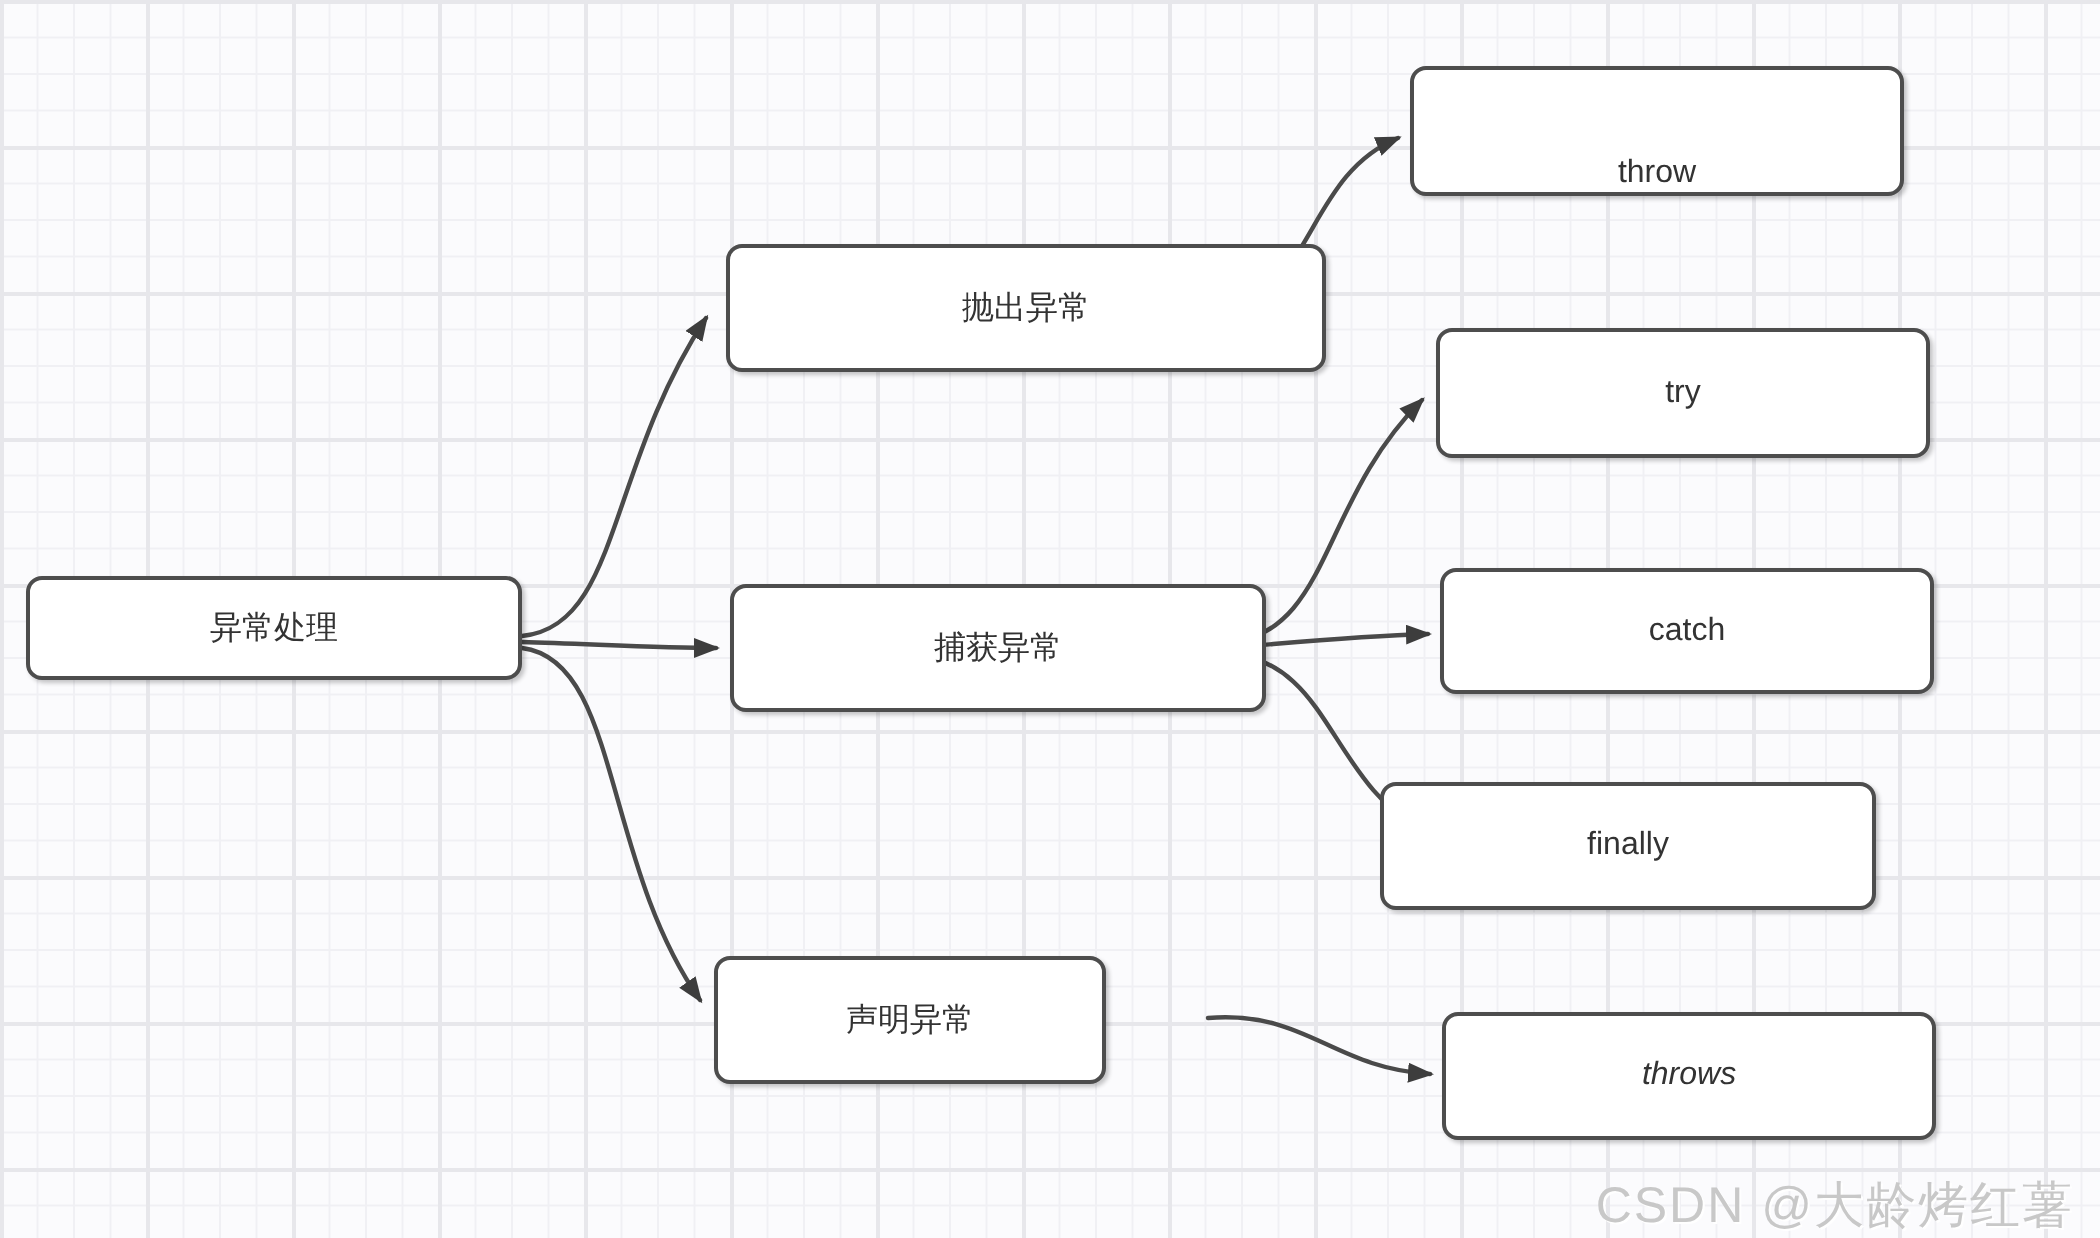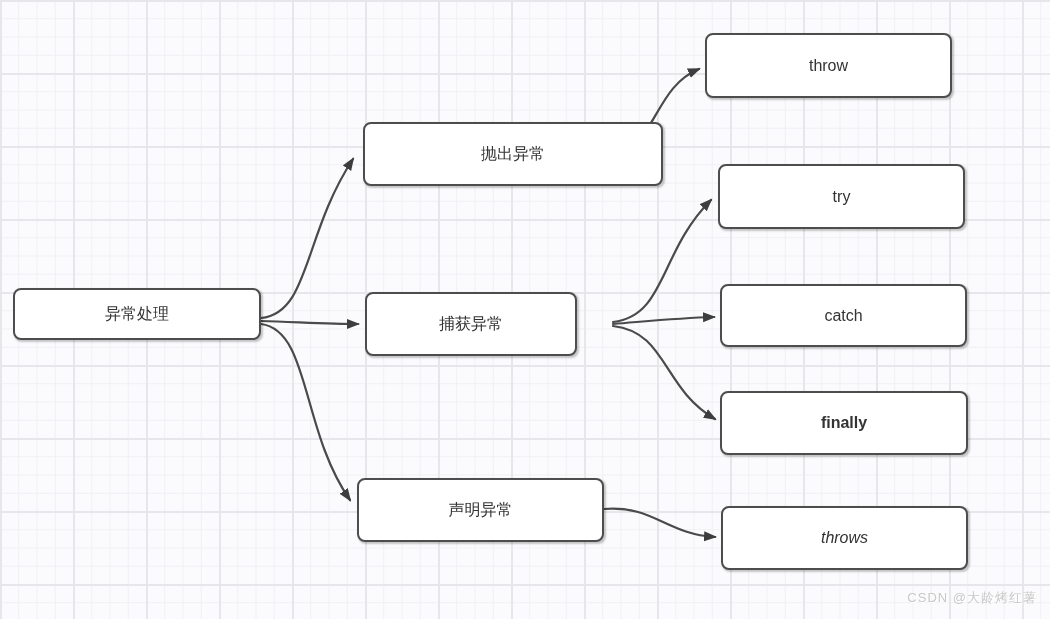--- a/index.html
+++ b/index.html
@@ -25,30 +25,30 @@
     border:2px solid #4d4d4d;
     border-radius:8px;
     box-shadow:1.5px 1.5px 2px rgba(0,0,0,0.22);
     display:flex;align-items:center;justify-content:center;
     font-size:16px;color:#333333;
     box-sizing:border-box;
   }
   
   .n-root    {left:13px;  top:288px; width:248px; height:52px;}
   .n-throwex {left:363px; top:122px; width:300px; height:64px;}
-  .n-catchex {left:365px; top:292px; width:212px; height:64px;}
-  .n-declex  {left:357px; top:478px; width:247px; height:64px;}
-  .n-throw   {left:705px; top:33px;  width:247px; height:65px;}
+  .n-catchex {left:365px; top:292px; width:268px; height:64px;}
+  .n-declex  {left:357px; top:478px; width:196px; height:64px;}
+  .n-throw   {left:705px; top:33px;  width:247px; height:65px;align-items:flex-end;}
   .n-try     {left:718px; top:164px; width:247px; height:65px;}
   .n-catch   {left:720px; top:284px; width:247px; height:63px;}
-  .n-finally {left:720px; top:391px; width:248px; height:64px;font-weight:bold;}
+  .n-finally {left:690px; top:391px; width:248px; height:64px;}
   .n-throws  {left:721px; top:506px; width:247px; height:64px;font-style:italic;}
   .watermark{
-    position:absolute;right:13px;bottom:12px;
-    font-size:13px;color:#c8c8c8;letter-spacing:1px;
+    position:absolute;right:13px;bottom:0;
+    font-size:25px;color:#c8c8c8;letter-spacing:1px;
     text-shadow:1px 1px 0 #ffffff;
   }
 </style>
 </head>
 <body>
 
 <div class="canvas">
 
   <svg class="edges" viewBox="0 0 1050 619" xmlns="http://www.w3.org/2000/svg">
     <defs>

